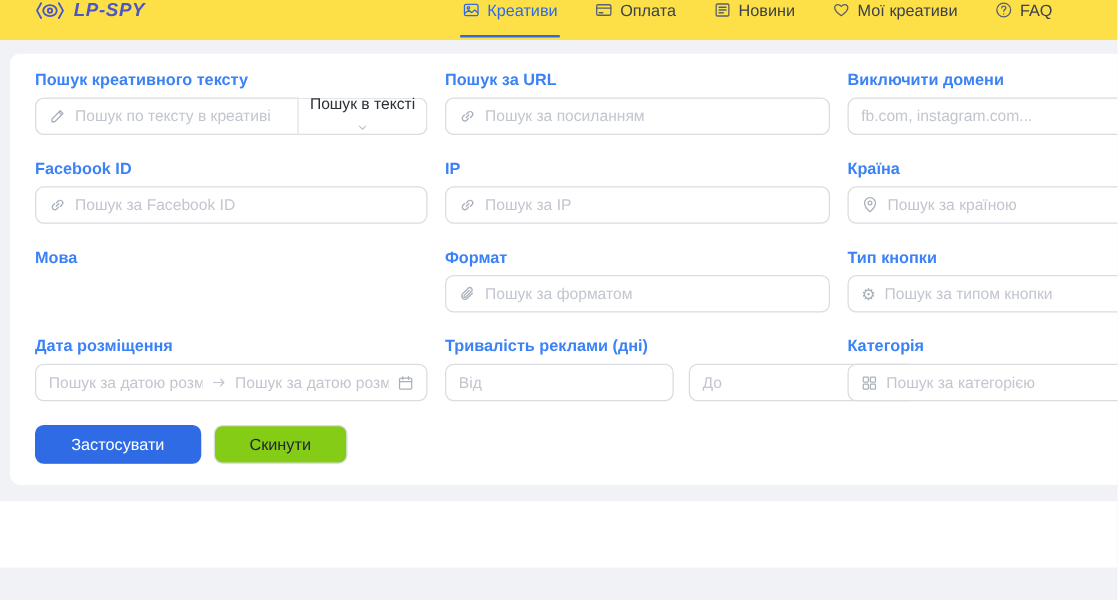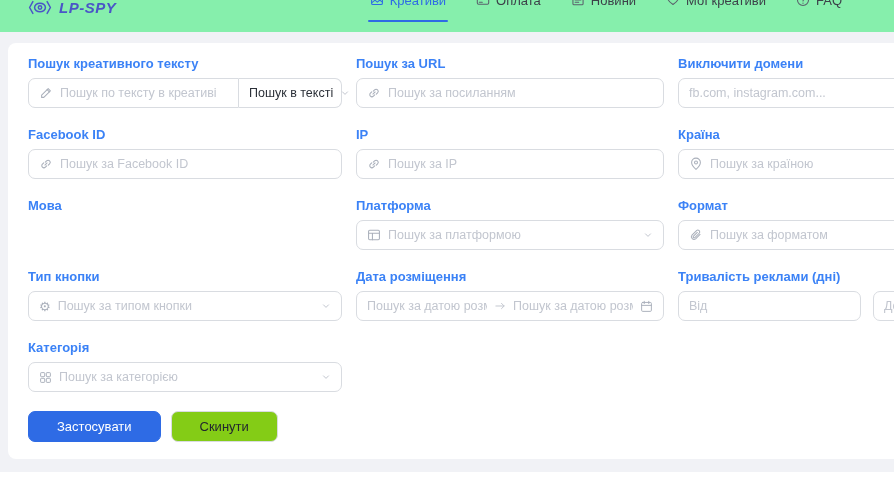--- a/index.html
+++ b/index.html
@@ -7,22 +7,22 @@
   body {
     font-family: "Liberation Sans", "DejaVu Sans", sans-serif;
     background: #f1f2f6;
     color: #23272f;
     font-size: 13px;
   }
   svg { display: block; }
 
   
   .header {
-    height: 32px; background: #86efac;
-    display: flex; align-items: flex-end; justify-content: space-between;
+    height: 32px; background: #fde047;
+    display: flex; align-items: center; justify-content: space-between;
     padding: 0 52px 16px 28px;
   }
   .logo { display: flex; align-items: center; gap: 7px; color: #4a55c7; }
   .logo-text { font-weight: bold; font-style: italic; font-size: 15px; letter-spacing: .5px; }
   .nav { display: flex; align-items: center; gap: 30px; height: 32px; }
   .nav-item {
     display: flex; align-items: center; gap: 6px; height: 44px;
     font-size: 13px; color: #3c4149; cursor: pointer; position: relative;
   }
   .nav-item svg { color: #5a606b; }
@@ -54,22 +54,22 @@
     border: none; outline: none; flex: 1; min-width: 0;
     font-family: inherit; font-size: 12.5px; color: #333; background: transparent;
   }
   .inp input::placeholder { color: #c2c6cf; }
   .fi { flex-shrink: 0; color: #aab0bb; display:flex; align-items:center; }
   .chev { flex-shrink: 0; color: #c2c6cf; }
   .igroup { display: flex; }
   .igroup .grp-l { flex: 1; border-radius: 7px 0 0 7px; }
   .igroup .grp-r {
     border-radius: 0 7px 7px 0; border-left: none;
-    width: 103px; flex-shrink: 0; justify-content: space-between;
-    color: #2b3038; font-size: 12.5px; cursor: pointer; white-space: nowrap;
+    width: 103px; flex-shrink: 0; justify-content: flex-end;
+    color: #2b3038; font-size: 12.5px; cursor: pointer; white-space: nowrap; flex-direction: column;
   }
   .sel { cursor: pointer; }
   .rangearrow { color: #c2c6cf; flex-shrink: 0; }
   .duo { display: flex; gap: 12px; }
   .duo .inp { flex: 1; }
   .btnrow { display: flex; gap: 10px; margin-top: 19px; }
   .btn {
     height: 31px; padding: 0 28px; border-radius: 7px; font-size: 13px;
     display: inline-flex; align-items: center; cursor: pointer;
     font-family: inherit;
@@ -234,37 +234,20 @@
           </svg>
         </span>
         <input placeholder="Пошук за країною" style="">
       </div>
     </div>
 
     <div>
       <div class="flabel">Мова</div>
     </div>
 
-    <div>
-      <div class="flabel">Платформа</div>
-      <div class="inp sel">
-        <span class="fi">
-          <svg width="14" height="14" viewBox="0 0 16 16" fill="none" stroke="currentColor" stroke-width="1.2" stroke-linecap="round" stroke-linejoin="round">
-            <rect x="1.8" y="2.6" width="12.4" height="10.8" rx="1.3"></rect>
-              <path d="M1.8 6h12.4M6.2 6v7.4"></path>
-          </svg>
-        </span>
-        <input placeholder="Пошук за платформою" style="">
-        <span class="chev">
-          <svg width="10" height="10" viewBox="0 0 16 16" fill="none" stroke="currentColor" stroke-width="1.6" stroke-linecap="round" stroke-linejoin="round">
-              <path d="M4 6.2l4 4 4-4"></path>
-            </svg>
-        </span>
-      </div>
-    </div>
 
     <div>
       <div class="flabel">Формат</div>
       <div class="inp">
         <span class="fi">
           <svg width="14" height="14" viewBox="0 0 16 16" fill="none" stroke="currentColor" stroke-width="1.2" stroke-linecap="round" stroke-linejoin="round">
             <path d="M12.6 7.4l-5 5a3 3 0 0 1-4.2-4.2L8.6 3a2.1 2.1 0 0 1 3 3L6.4 11.2a1.1 1.1 0 0 1-1.5-1.5l4.6-4.6"></path>
           </svg>
         </span>
         <input placeholder="Пошук за форматом" style="">

